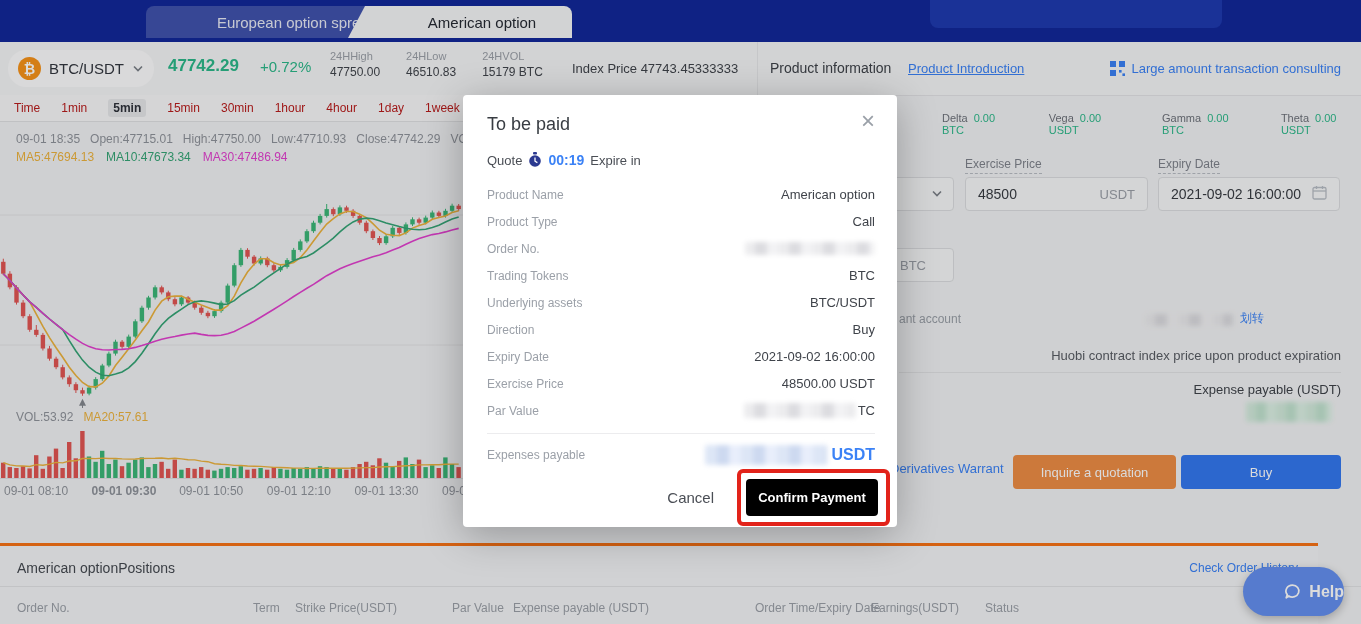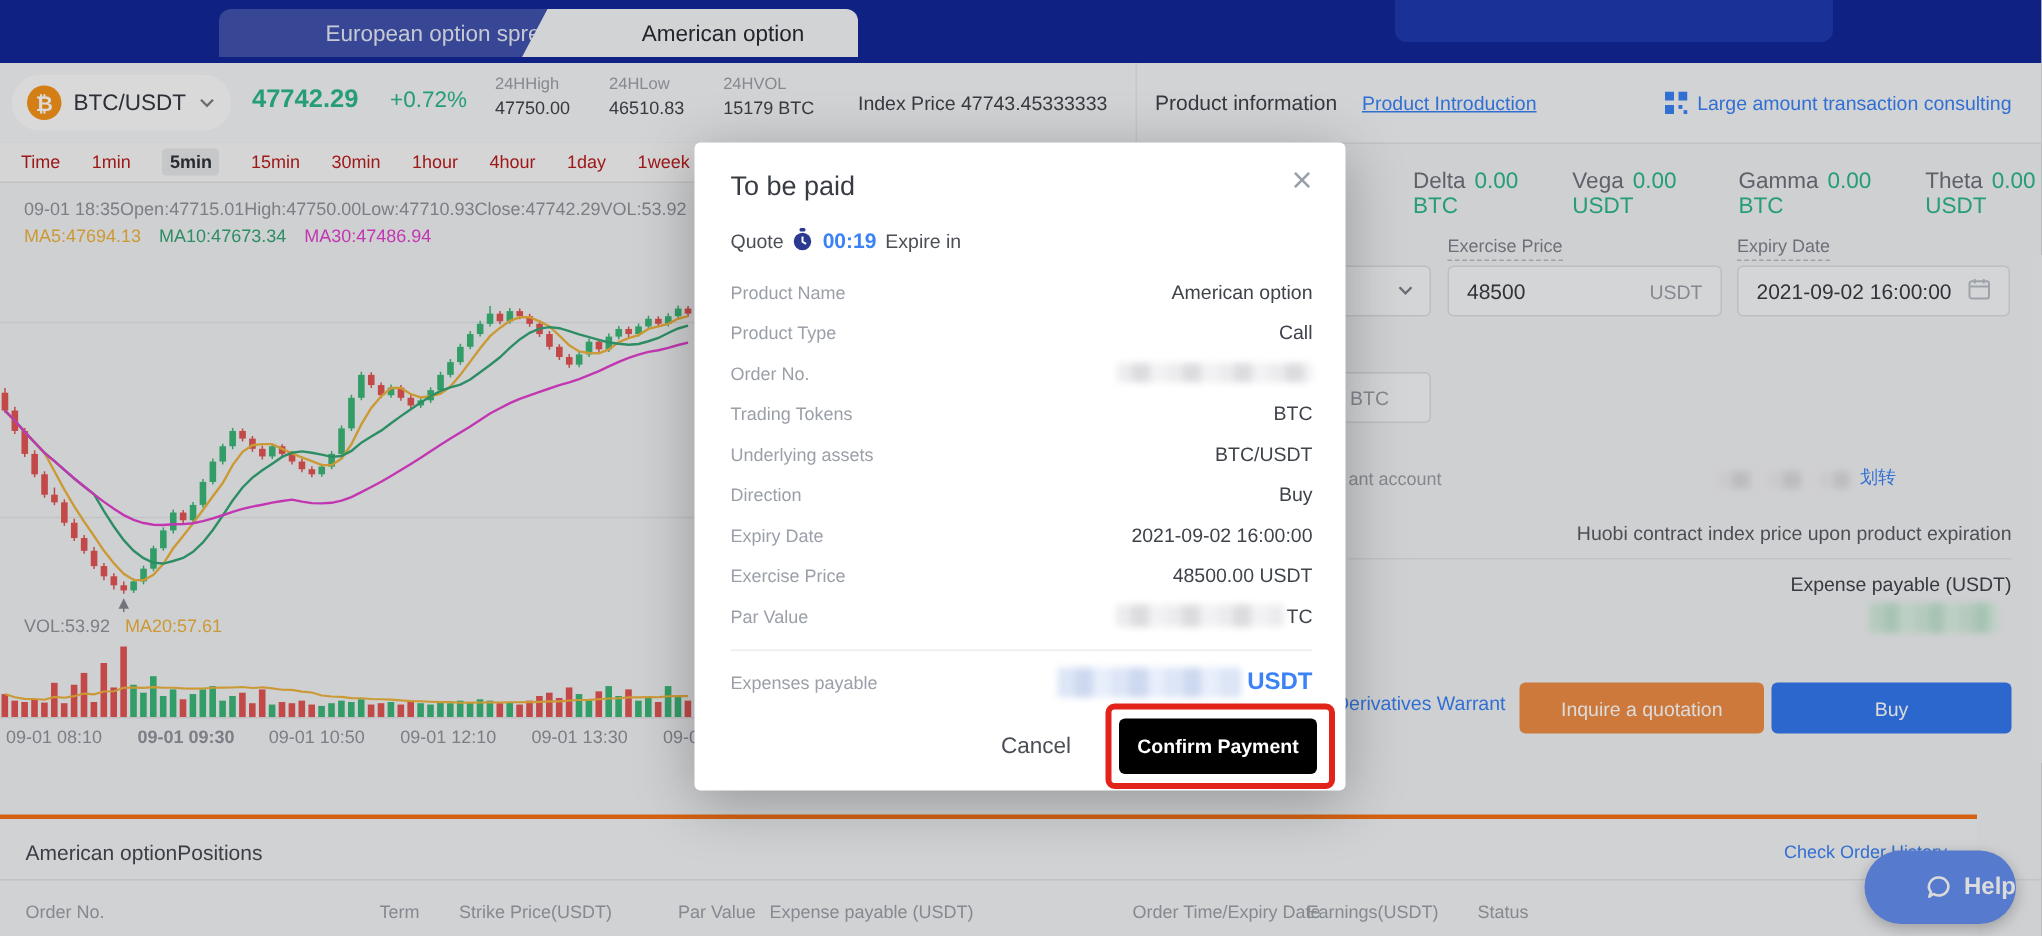--- a/index.html
+++ b/index.html
@@ -33,32 +33,32 @@
   .pi-link{position:absolute;left:908px;top:19px;font-size:13px;color:#3b82f6;text-decoration:underline;cursor:pointer;}
   .consult{position:absolute;right:20px;top:19px;font-size:13px;color:#3b82f6;display:flex;gap:6px;align-items:center;cursor:pointer;}
 
   
   .ivlbar{position:absolute;left:0;top:95px;width:756px;height:27px;background:#f8f9fa;border-bottom:1px solid #e0e1e4;
     display:flex;align-items:center;gap:21px;padding-left:14px;box-sizing:border-box;}
   .ivl{font-size:12px;color:#b91c1c;cursor:pointer;}
   .ivl.sel{color:#2f333b;font-weight:bold;background:#e7e8eb;border-radius:3px;padding:2px 5px;}
 
   
-  .ohlc{position:absolute;left:16px;top:132px;display:flex;font-size:12px;color:#8f939b;}
+  .ohlc{position:absolute;left:16px;top:132px;display:flex;gap:10px;font-size:12px;color:#8f939b;}
   .maline{position:absolute;left:16px;top:150px;display:flex;gap:12px;font-size:12px;}
   .csvg{position:absolute;left:0;top:170px;}
   .vlabs{position:absolute;left:16px;top:410px;display:flex;gap:10px;font-size:12px;}
   .vlab1{color:#8f939b;} .vlab2{color:#edb33e;}
   .vsvg{position:absolute;left:0;top:428px;}
   .axline{position:absolute;left:0;top:478px;width:757px;height:1px;background:#dfe0e3;}
   .xlab{position:absolute;top:0;font-size:12px;color:#8f939b;white-space:nowrap;}
   .xaxis{position:absolute;left:0;top:484px;width:757px;height:16px;}
 
   
-  .greeks{position:absolute;left:942px;top:112px;display:flex;gap:36px;font-size:15px;}
+  .greeks{position:absolute;left:942px;top:112px;display:flex;gap:36px;font-size:11px;}
   .g-l{color:#6d717a;margin-right:6px;} .g-v{color:#2cb88a;}
   .flabel{position:absolute;top:157px;font-size:12px;color:#7f838c;border-bottom:1px dashed #b9bdc4;padding-bottom:2px;}
   .finput{position:absolute;top:177px;height:34px;background:#f7f8fa;border:1px solid #dcdee1;border-radius:4px;
     box-sizing:border-box;display:flex;align-items:center;}
   .finput input{border:none;background:transparent;outline:none;font-size:14px;color:#383c42;width:100px;
     padding:0 0 0 12px;font-family:inherit;}
   .sfx{position:absolute;right:12px;font-size:13px;color:#9ba0a8;}
   .frag{position:absolute;background:#f7f8fa;border:1px solid #dcdee1;border-radius:4px;box-sizing:border-box;
     display:flex;align-items:center;justify-content:center;font-size:13px;color:#9ba0a8;}
   .acct{position:absolute;left:899px;top:312px;font-size:12px;color:#9aa0a8;}
@@ -486,21 +486,21 @@
   <button class="btn" style="left:1013px;width:163px;background:#ee8d45;">Inquire a quotation</button>
   <button class="btn" style="left:1181px;width:160px;background:#3478f0;">Buy</button>
 
   <div class="positions">
     <span class="ptitle">American optionPositions</span>
     <span class="phist">Check Order History</span>
     <div class="pdiv"></div>
     <div>
         <span class="pcol" style="left: 17px;">Order No.</span>
         <span class="pcol" style="left: 253px;">Term</span>
-        <span class="pcol" style="left: 306px;">Strike Price(USDT)</span>
+        <span class="pcol" style="left: 295px;">Strike Price(USDT)</span>
         <span class="pcol" style="left: 452px;">Par Value</span>
         <span class="pcol" style="left: 513px;">Expense payable (USDT)</span>
         <span class="pcol" style="left: 755px;">Order Time/Expiry Date</span>
         <span class="pcol" style="left: 871px;">Earnings(USDT)</span>
         <span class="pcol" style="left: 985px;">Status</span>
       </div>
   </div>
 
   <div class="help">
     <svg width="19" height="19" viewBox="0 0 20 20">

